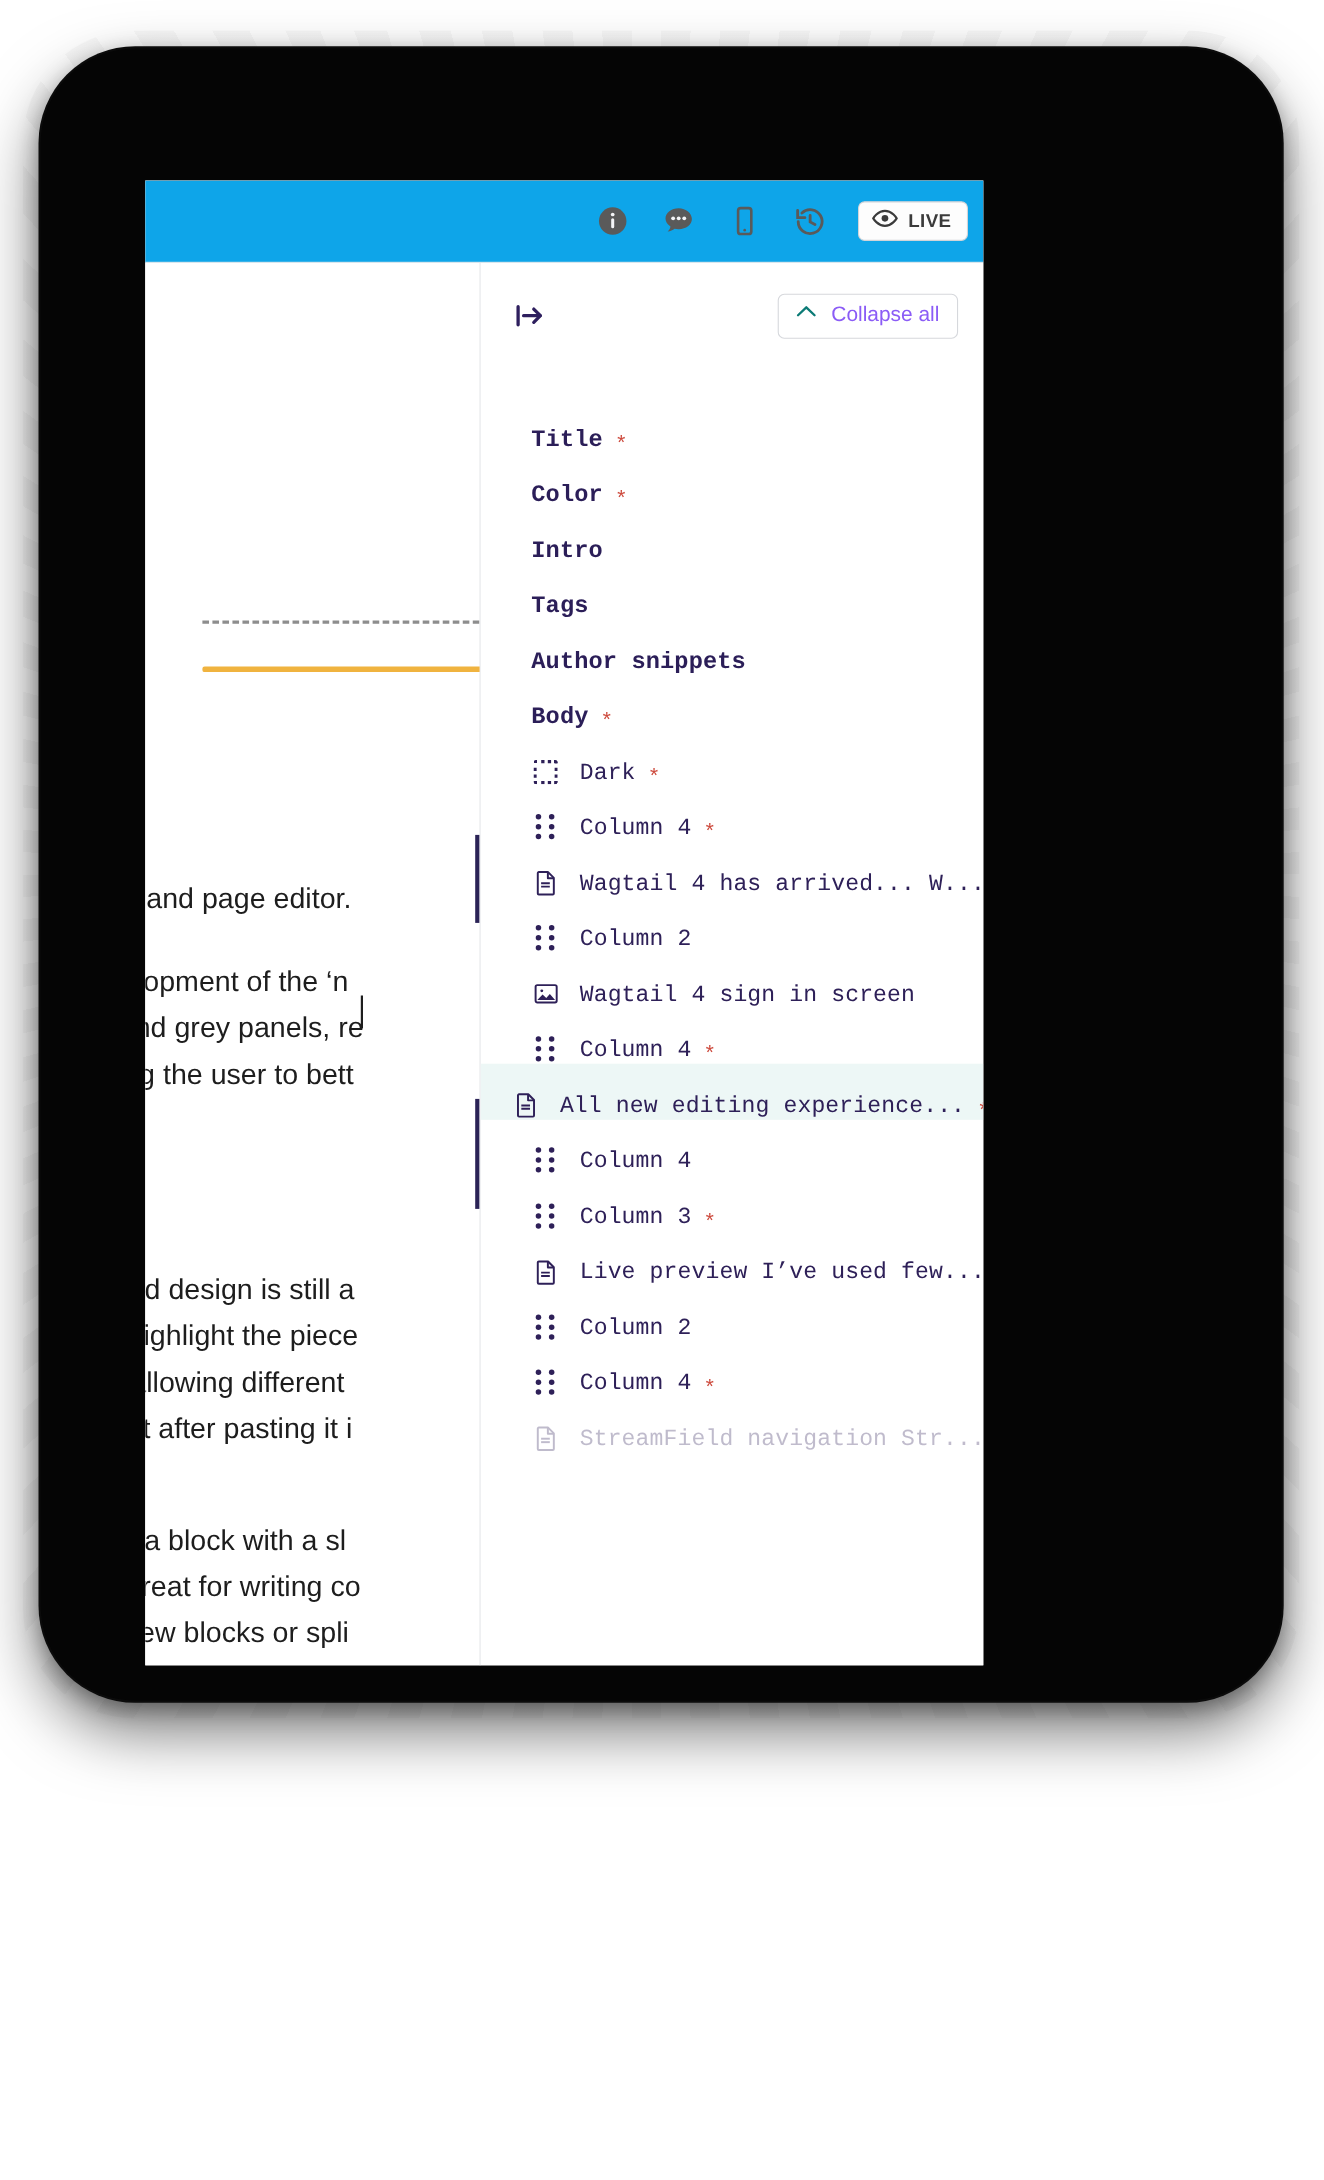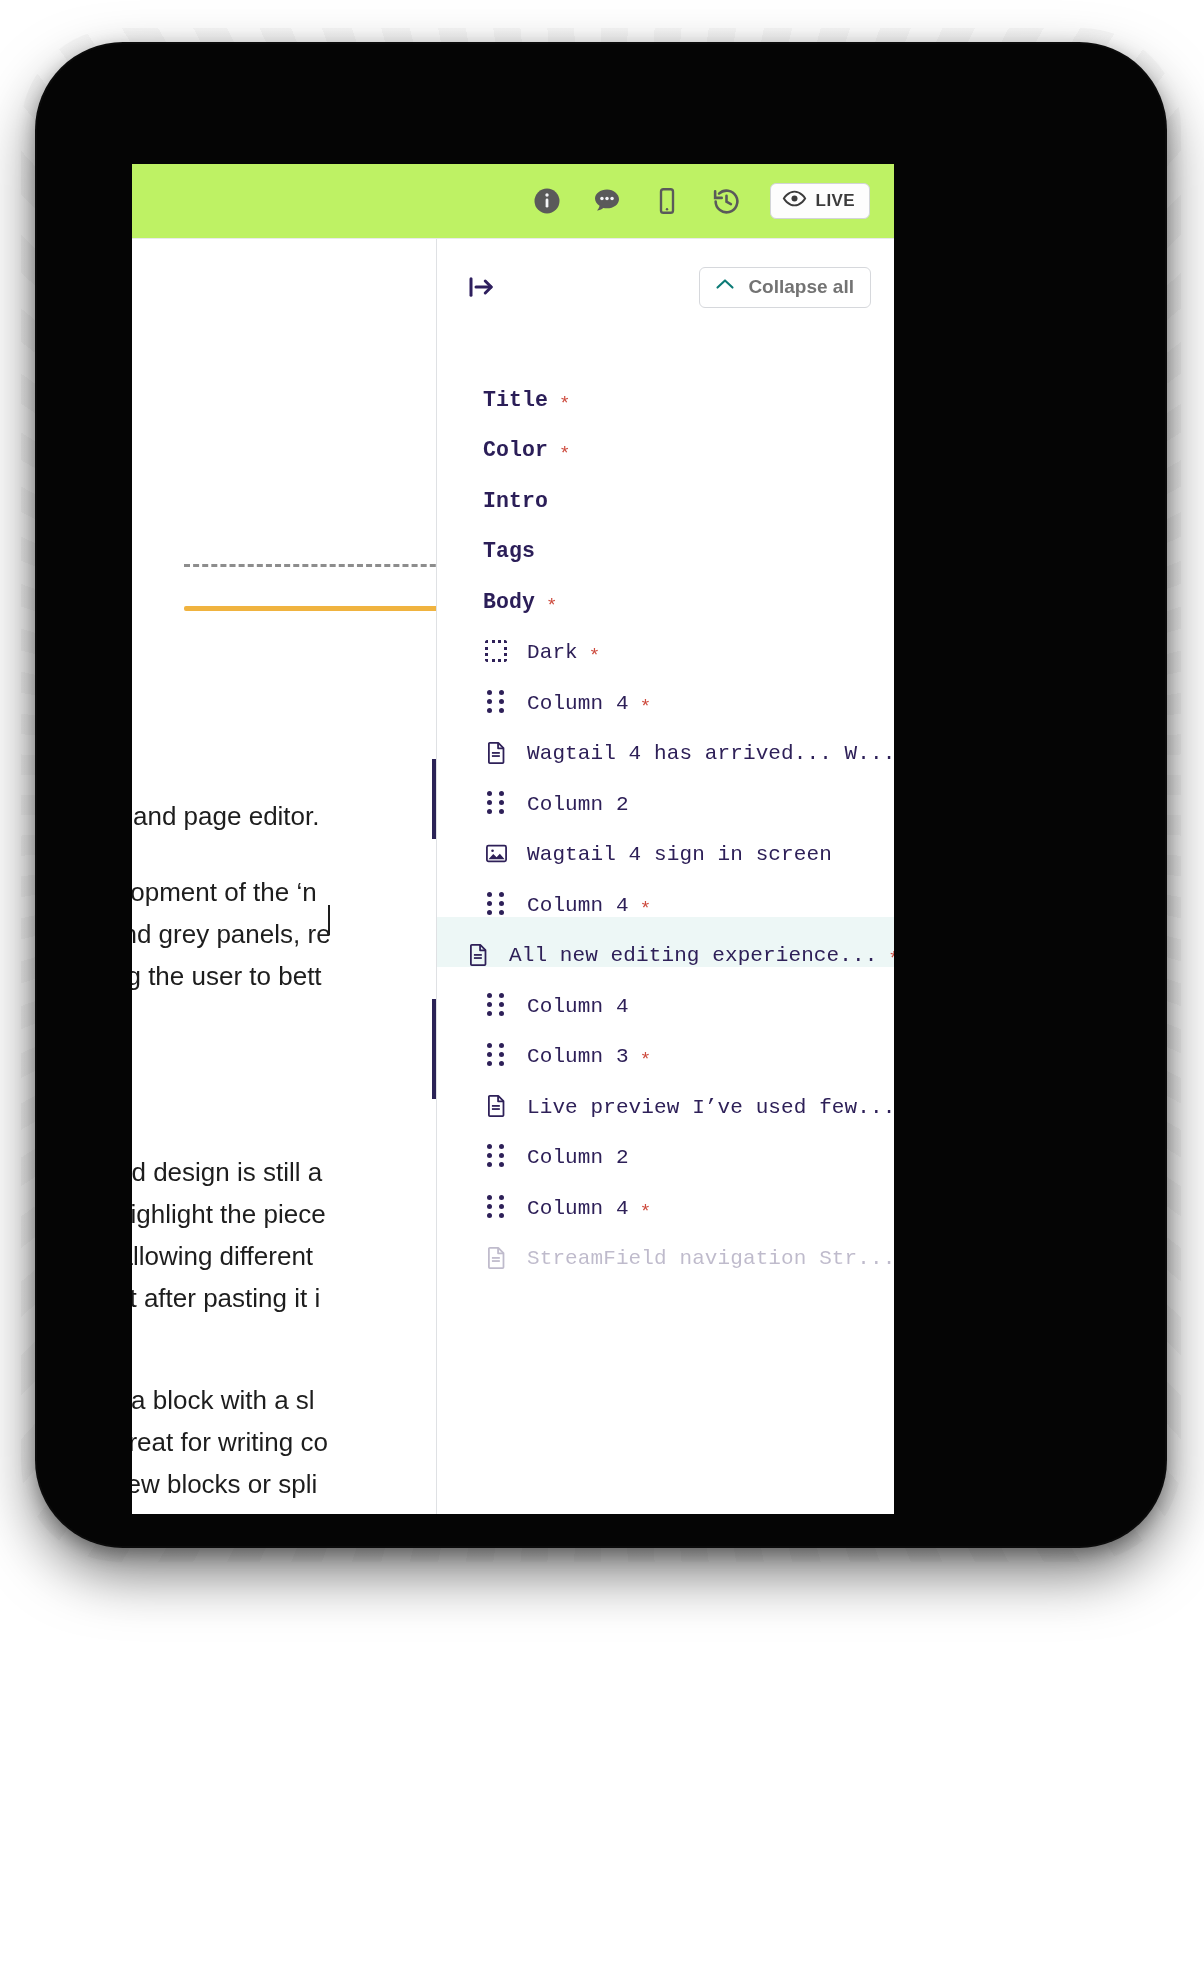--- a/index.html
+++ b/index.html
@@ -42,26 +42,26 @@
     left: 95px; top: 120px;
     width: 762px; height: 1350px;
     background: #ffffff;
     overflow: hidden;
   }
 
   
   #toolbar {
     position: relative;
     height: 75px;
-    background: #bef264;
+    background: #0ea5e9;
     border-bottom: 1px solid #e9eaec;
     display: flex;
     align-items: center;
     justify-content: flex-end;
-    padding-right: 24px;
+    padding-right: 14px;
     gap: 26px;
   }
   .tb-icon {
     width: 34px; height: 34px;
     display: flex; align-items: center; justify-content: center;
     color: #5a5a5a;
     cursor: pointer;
   }
   .tb-icon svg { display:block; }
 
@@ -146,21 +146,21 @@
     display: flex; align-items: center; gap: 11px;
     height: 41px;
     padding: 0 16px 0 13px;
     border: 1px solid #d6d8dc;
     border-radius: 6px;
     background: #ffffff;
     color: #0c7b76;
     font-size: 19px;
     cursor: pointer;
   }
-  #collapse-all-btn .ca-label { color:#737373;font-weight:bold; }
+  #collapse-all-btn .ca-label { color:#8b5cf6; }
 
   #field-list { padding: 48px 0 0 0; }
 
   .row {
     display: flex; align-items: flex-end;
     height: 50.5px;
     padding-left: 46px;
     gap: 18px;
     font-family: Liberation Mono, monospace;
   }
@@ -328,20 +328,23 @@
                 <span class="label">Color</span>
                 <span class="req">*</span>
               </div>
               <div class="row section">
                 <span class="label">Intro</span>
               </div>
               <div class="row section">
                 <span class="label">Tags</span>
               </div>
               <div class="row section">
+                <span class="label">Author snippets</span>
+              </div>
+              <div class="row section">
                 <span class="label">Body</span>
                 <span class="req">*</span>
               </div>
               <div class="row">
                 <span class="ic">
                   <span class="dsq"></span>
                 </span>
                 <span class="label">Dark</span>
                 <span class="req">*</span>
               </div>

